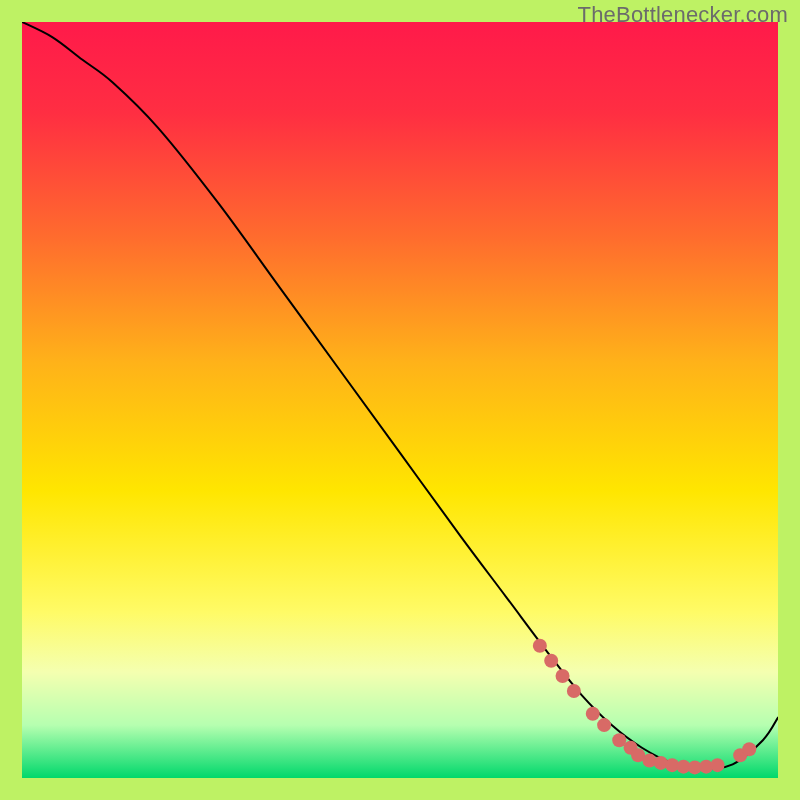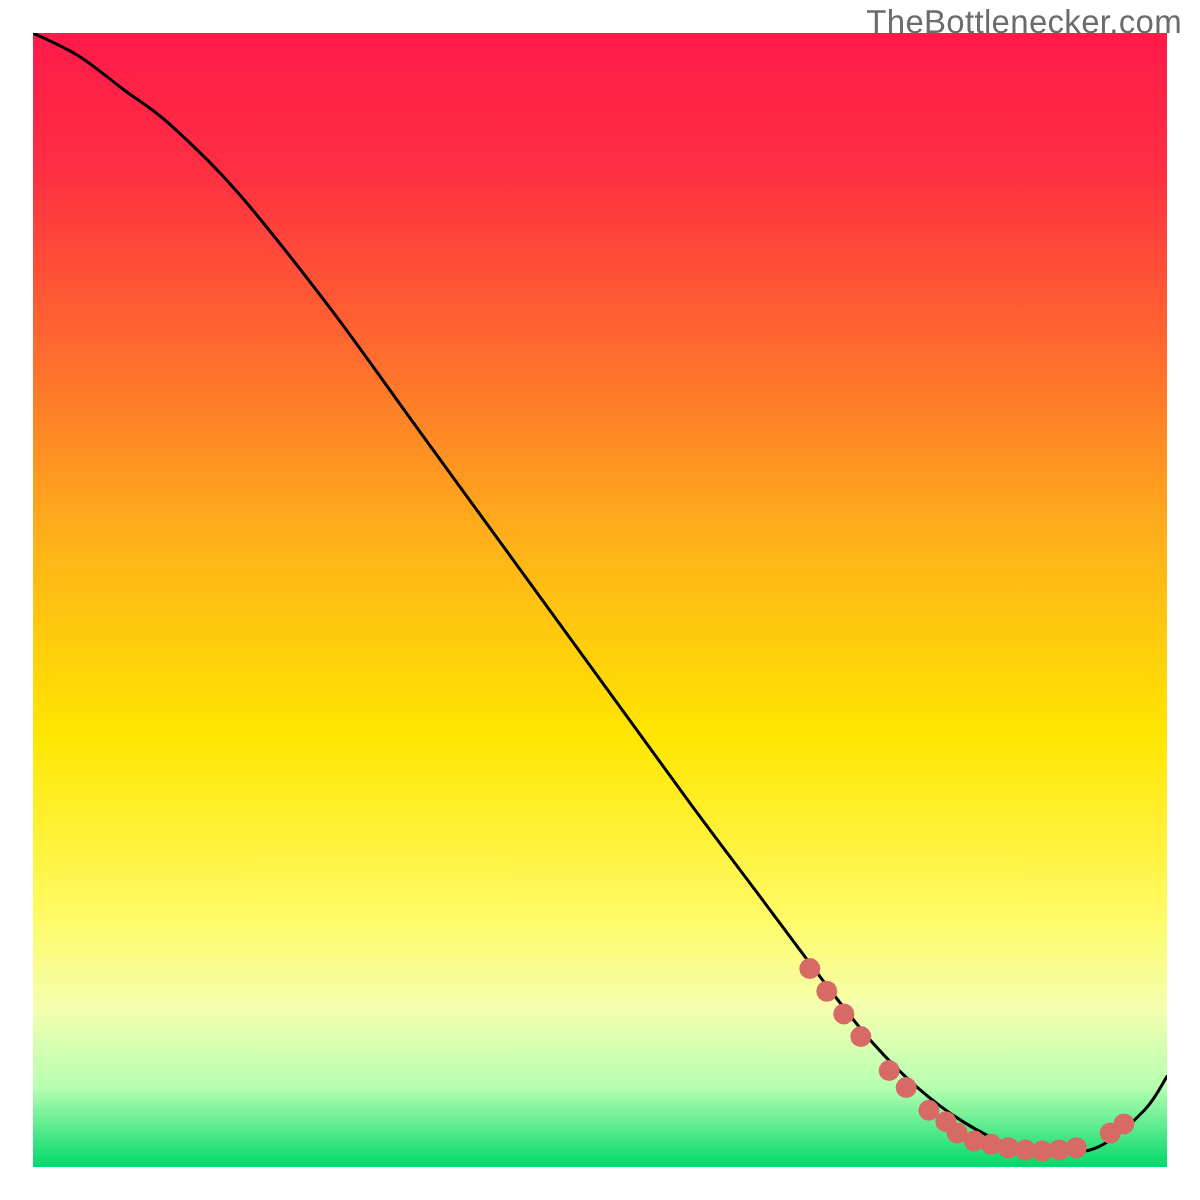--- a/index.html
+++ b/index.html
@@ -1,21 +1,21 @@
 <!DOCTYPE html>
 <html><head>
 <meta charset="utf-8">
 <style>
   * { margin: 0; padding: 0; box-sizing: border-box; }
   html, body { width: 800px; height: 800px; background: #000; overflow: hidden; }
   .frame {
     position: absolute;
     left: 0; top: 0;
     width: 800px; height: 800px;
-    background: #ffffff;
+    background: #bef264;
   }
   .watermark {
     position: absolute;
     top: 2px;
     right: 12px;
     font-family: Arial, Helvetica, sans-serif;
     font-size: 22px;
     color: #6b6b6b;
     letter-spacing: 0.2px;
   }

